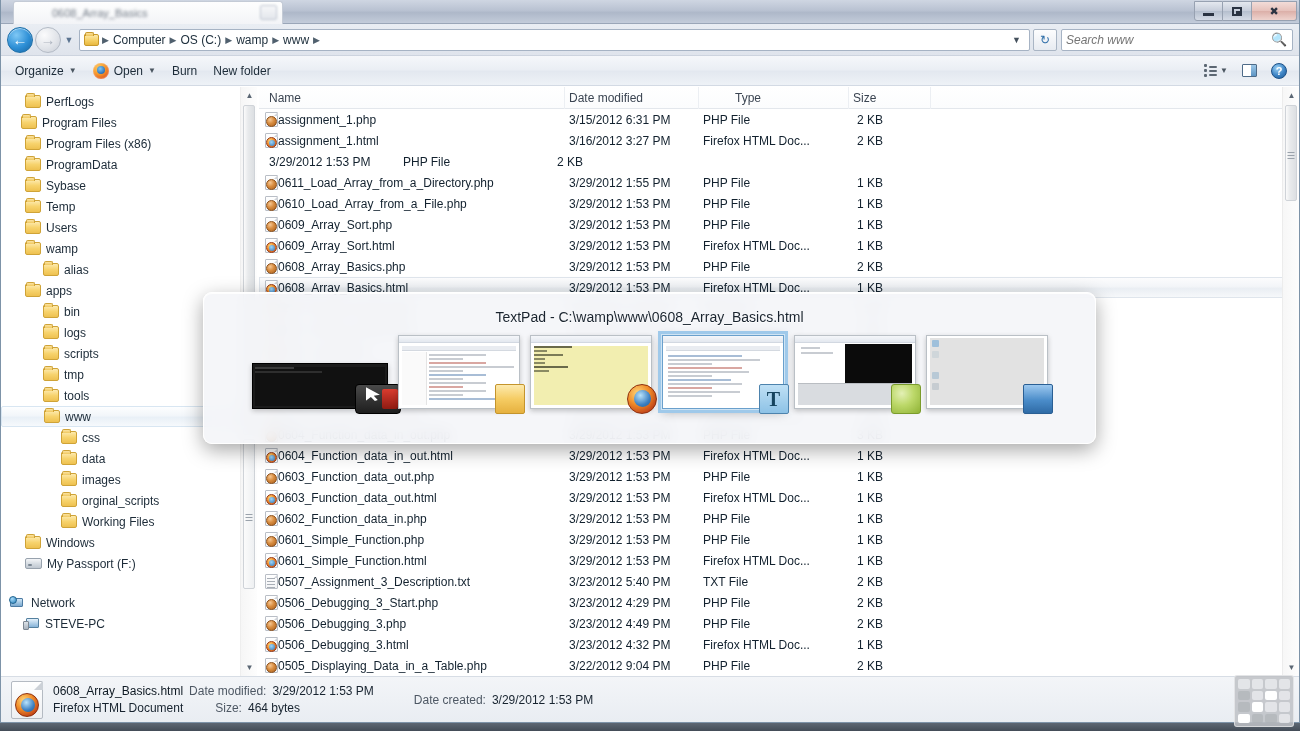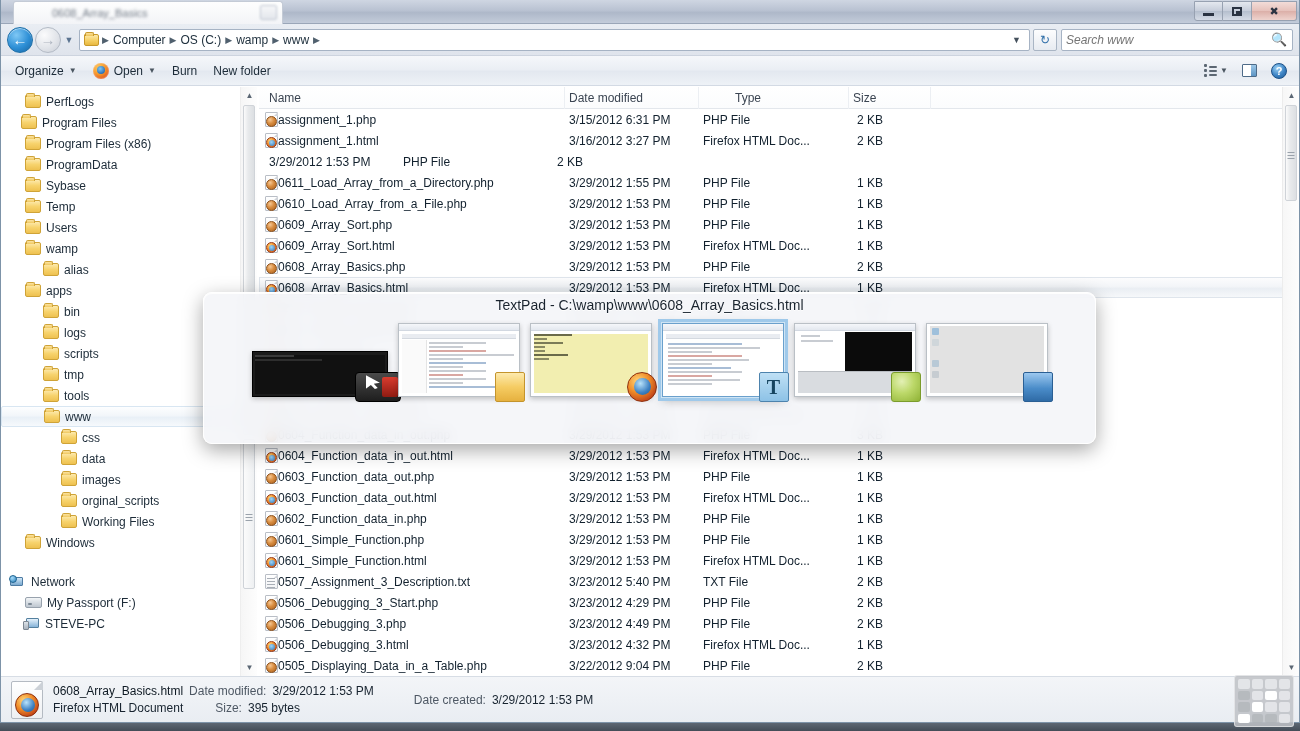--- a/index.html
+++ b/index.html
@@ -418,21 +418,21 @@
     background: rgba(243,245,248,.86);
     border: 1px solid rgba(255,255,255,.95);
     border-radius: 9px;
     box-shadow: 0 6px 20px rgba(0,0,0,.35), inset 0 1px 0 rgba(255,255,255,.9);
     backdrop-filter: blur(8px);
     -webkit-backdrop-filter: blur(8px);
     display: flex; flex-direction: column; align-items: center;
     z-index: 40;
   }
   .switcher-title {
-    margin-top: 4px;
+    margin-top: 16px;
     font-size: 14px; color: #1a242f;
     text-shadow: 0 1px 0 rgba(255,255,255,.9);
     white-space: nowrap;
   }
   .thumbs {
     display: flex; align-items: flex-end; gap: 10px;
     margin-top: 10px;
   }
   .thumb {
     width: 122px; height: 74px;
@@ -708,30 +708,30 @@
               <span>orginal_scripts</span>
             </div>
             <div class="tnode" style="padding-left: 60px;">
               <span class="tfolder"></span>
               <span>Working Files</span>
             </div>
             <div class="tnode" style="padding-left: 24px;">
               <span class="tfolder"></span>
               <span>Windows</span>
             </div>
+            <div class="tnode" style="padding-left: 24px;">
+              <span class="tdrive"></span>
+              <span>My Passport (F:)</span>
+            </div>
             <div class="tnode" style="padding-left: 8px; margin-top: 18px;">
               <span class="tnet">
                 <span class="scr"></span>
                 <span class="glo"></span>
               </span>
               <span>Network</span>
-            </div>
-            <div class="tnode" style="padding-left: 24px;">
-              <span class="tdrive"></span>
-              <span>My Passport (F:)</span>
             </div>
             <div class="tnode" style="padding-left: 22px;">
               <span class="tpc">
                 <span class="scr"></span>
                 <span class="base"></span>
               </span>
               <span>STEVE-PC</span>
             </div>
           </div>
         <div class="tree-scroll">
@@ -1102,21 +1102,21 @@
       </div>
       <div class="det-col">
         <div class="det-line">
           <span class="det-strong">0608_Array_Basics.html</span>
           <span class="det-k">Date modified:</span>
           <span class="det-v">3/29/2012 1:53 PM</span>
         </div>
         <div class="det-line">
           <span class="det-v">Firefox HTML Document</span>
           <span class="det-k" style="margin-left:26px;">Size:</span>
-          <span class="det-v">395 bytes</span>
+          <span class="det-v">464 bytes</span>
         </div>
       </div>
       <div class="det-col det-group2">
         <div class="det-line">
           <span class="det-k">Date created:</span>
           <span class="det-v">3/29/2012 1:53 PM</span>
         </div>
       </div>
     </div>
   </div>

